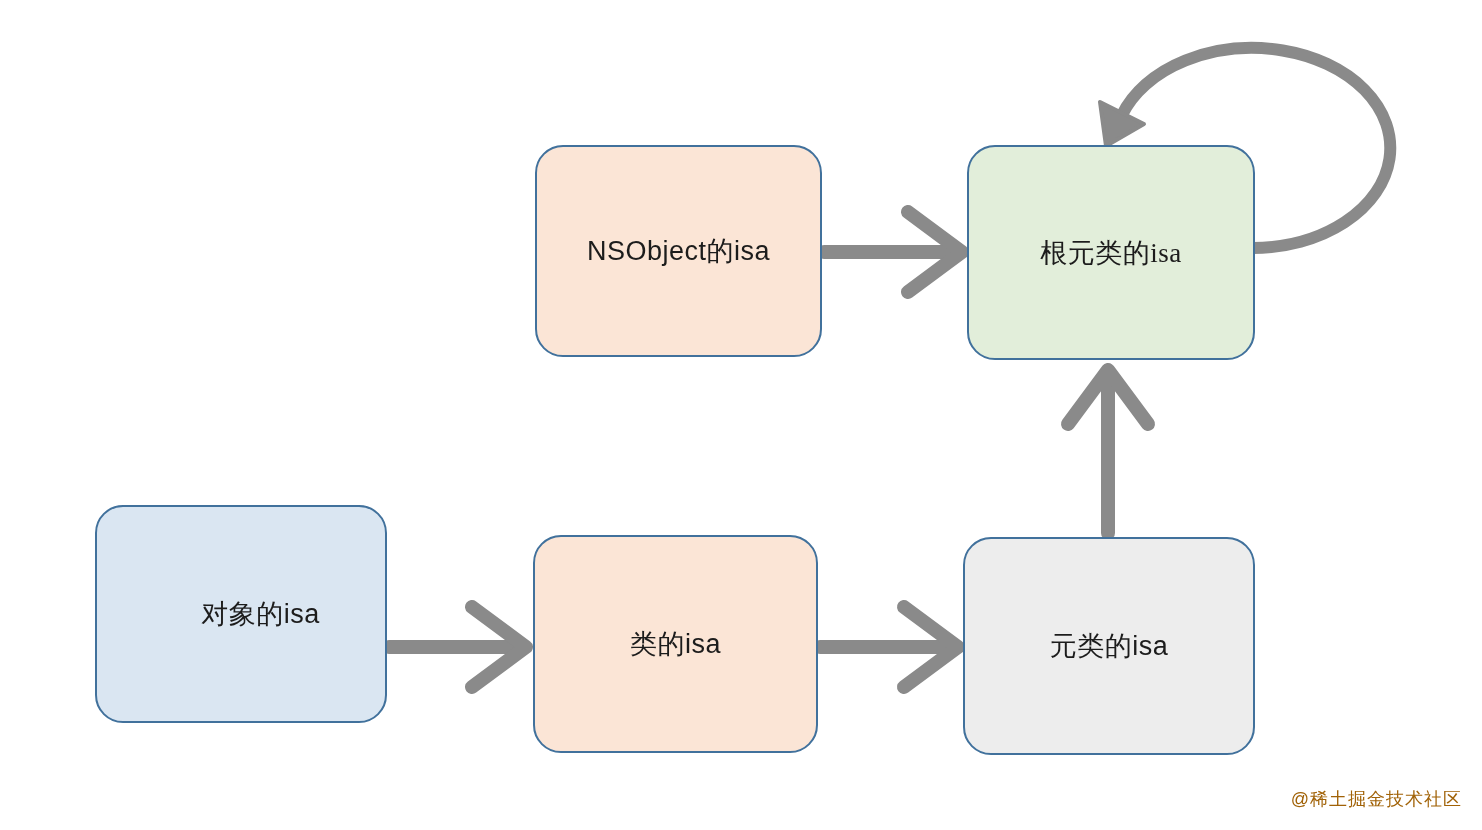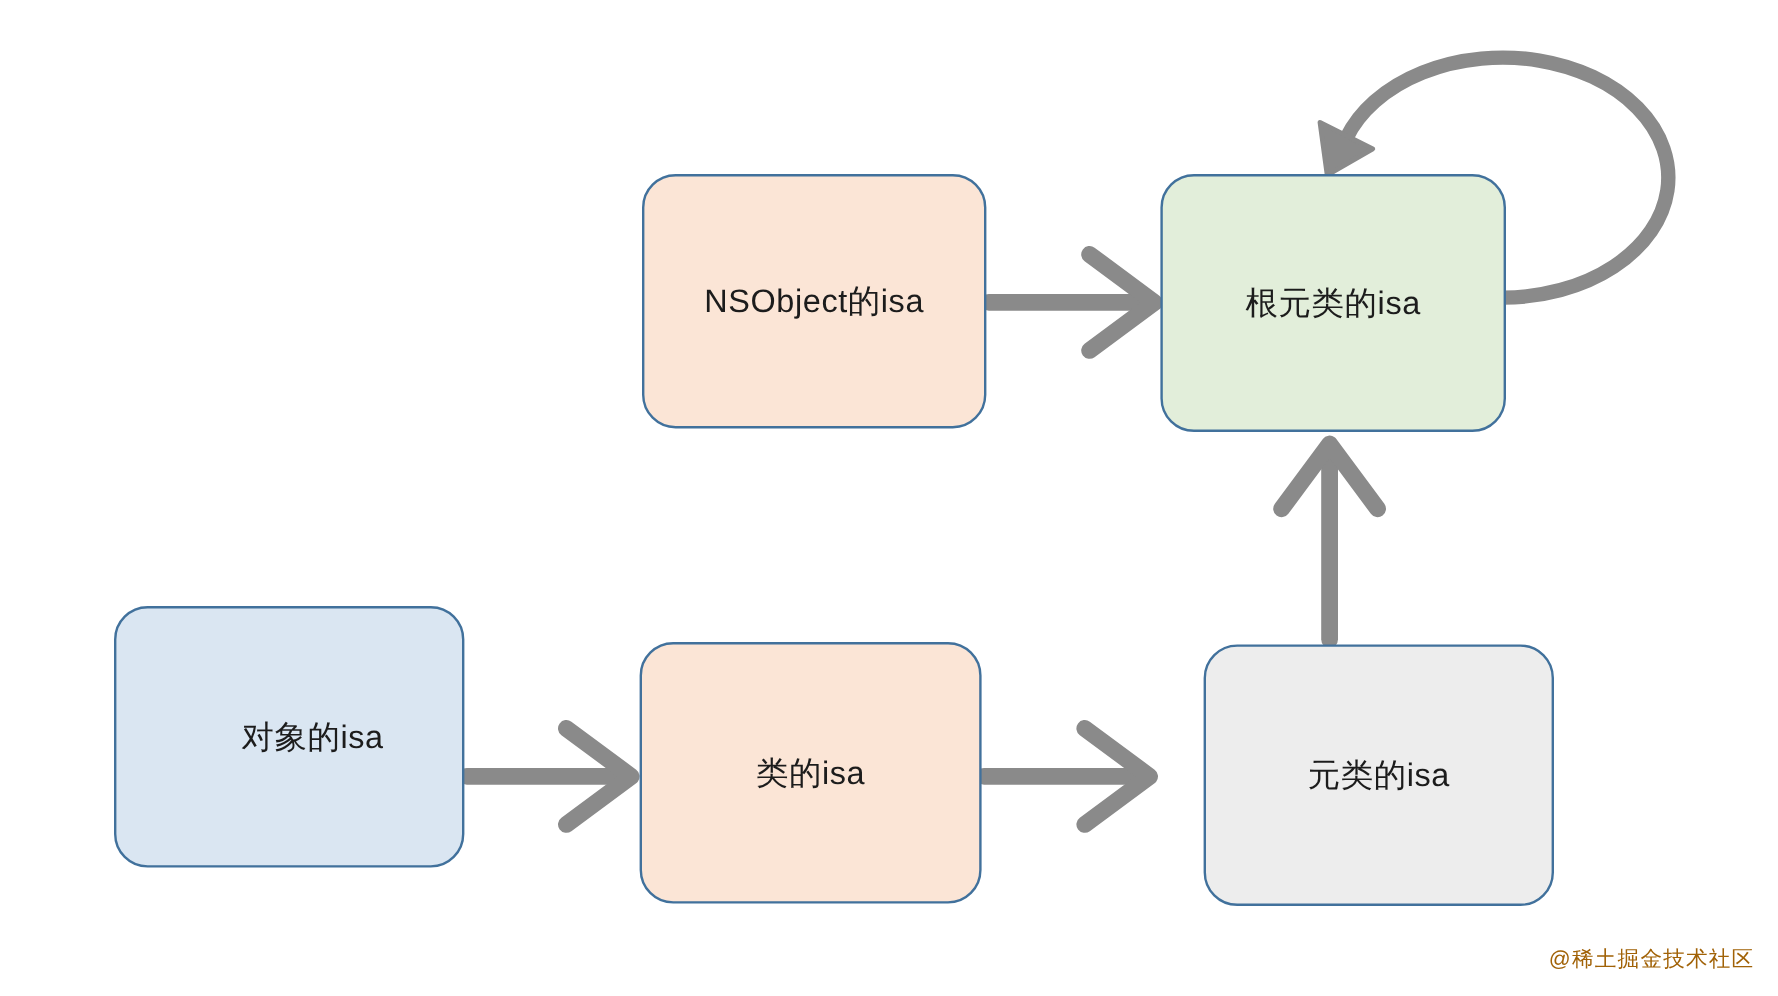--- a/index.html
+++ b/index.html
@@ -84,23 +84,23 @@
     </g>
 
     <g>
       <path class="edge-stroke" stroke-width="12" d="M 1253 248 A 138 100 0 1 0 1122 115"></path>
       <polygon points="1106,146 1144,124 1100,102" fill="#8a8a8a" stroke="#8a8a8a" stroke-width="4" stroke-linejoin="round"></polygon>
     </g>
   </svg>
 
   <div class="node node-nsobject" style="background-color: rgb(251, 229, 214);">NSObject的isa</div>
 
-  <div class="node node-rootmeta" style="background-color: rgb(226, 238, 218);">根元类的isa</div>
+  <div class="node node-rootmeta" style="background-color: rgb(226, 238, 218); font-family: Liberation Serif, serif;">根元类的isa</div>
 
   <div class="node node-object" style="background-color: rgb(218, 230, 242);">对象的isa</div>
 
   <div class="node node-class" style="background-color: rgb(251, 229, 214);">类的isa</div>
 
-  <div class="node node-meta" style="background-color: rgb(237, 237, 237); margin-left: 40px;">元类的isa</div>
+  <div class="node node-meta" style="background-color: rgb(237, 237, 237);">元类的isa</div>
 
   <div class="watermark">@稀土掘金技术社区</div>
 
 </div>
 
 </body></html>

